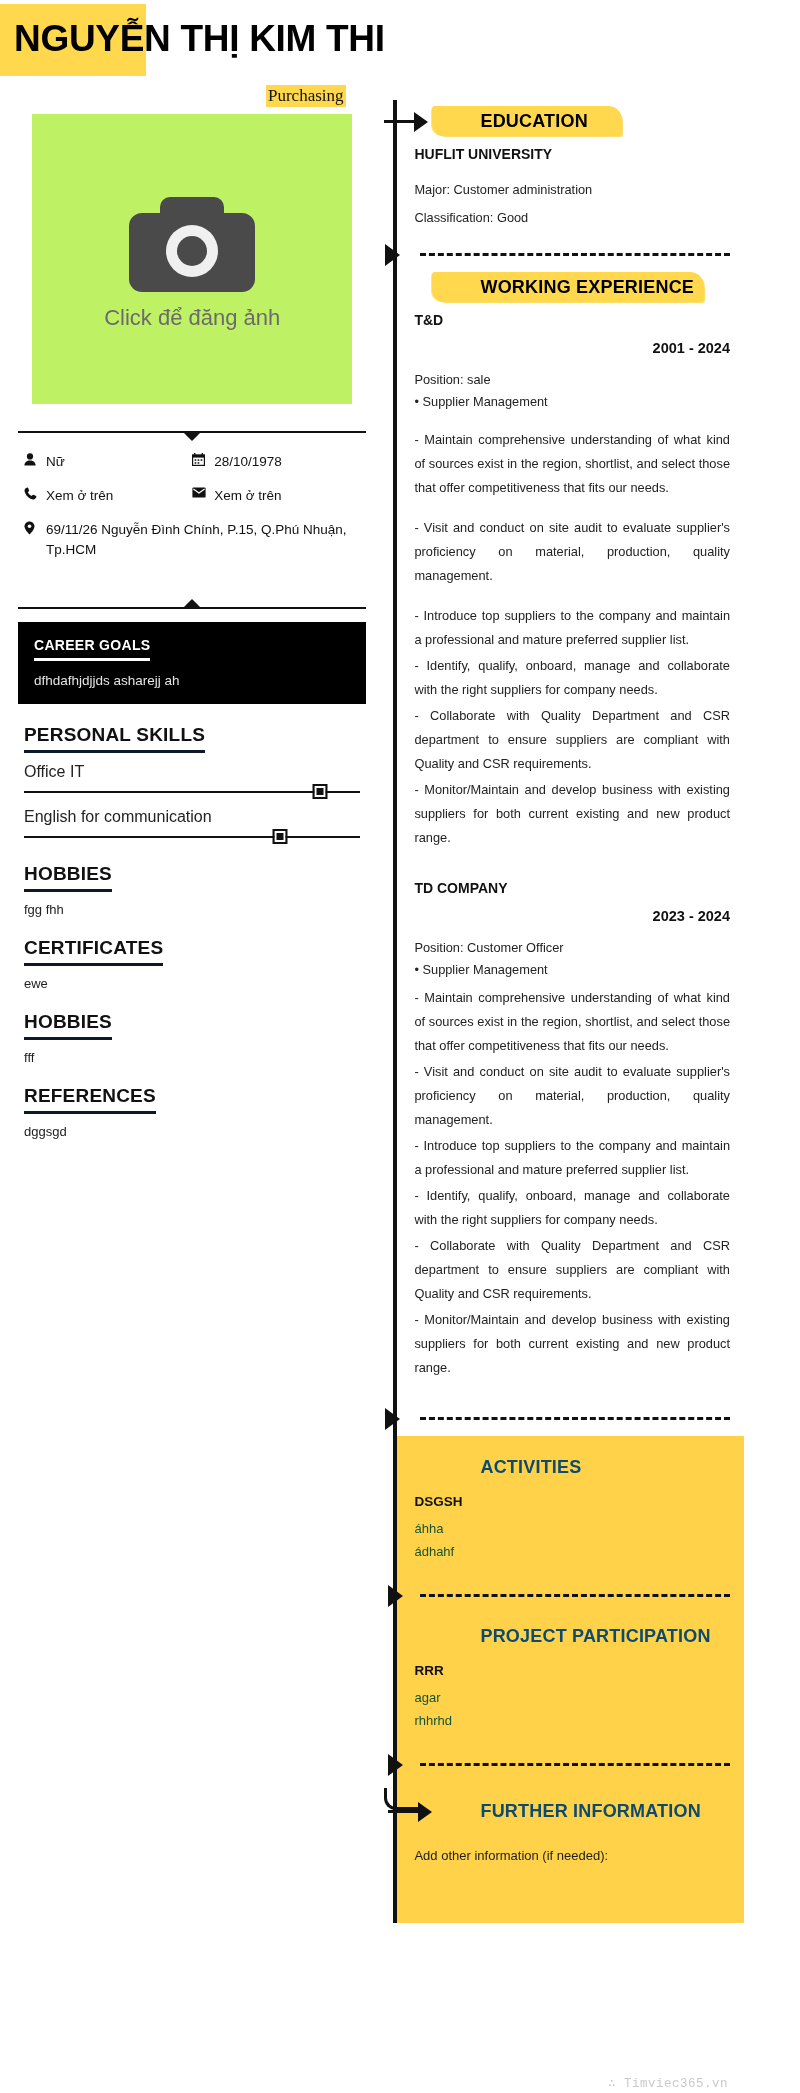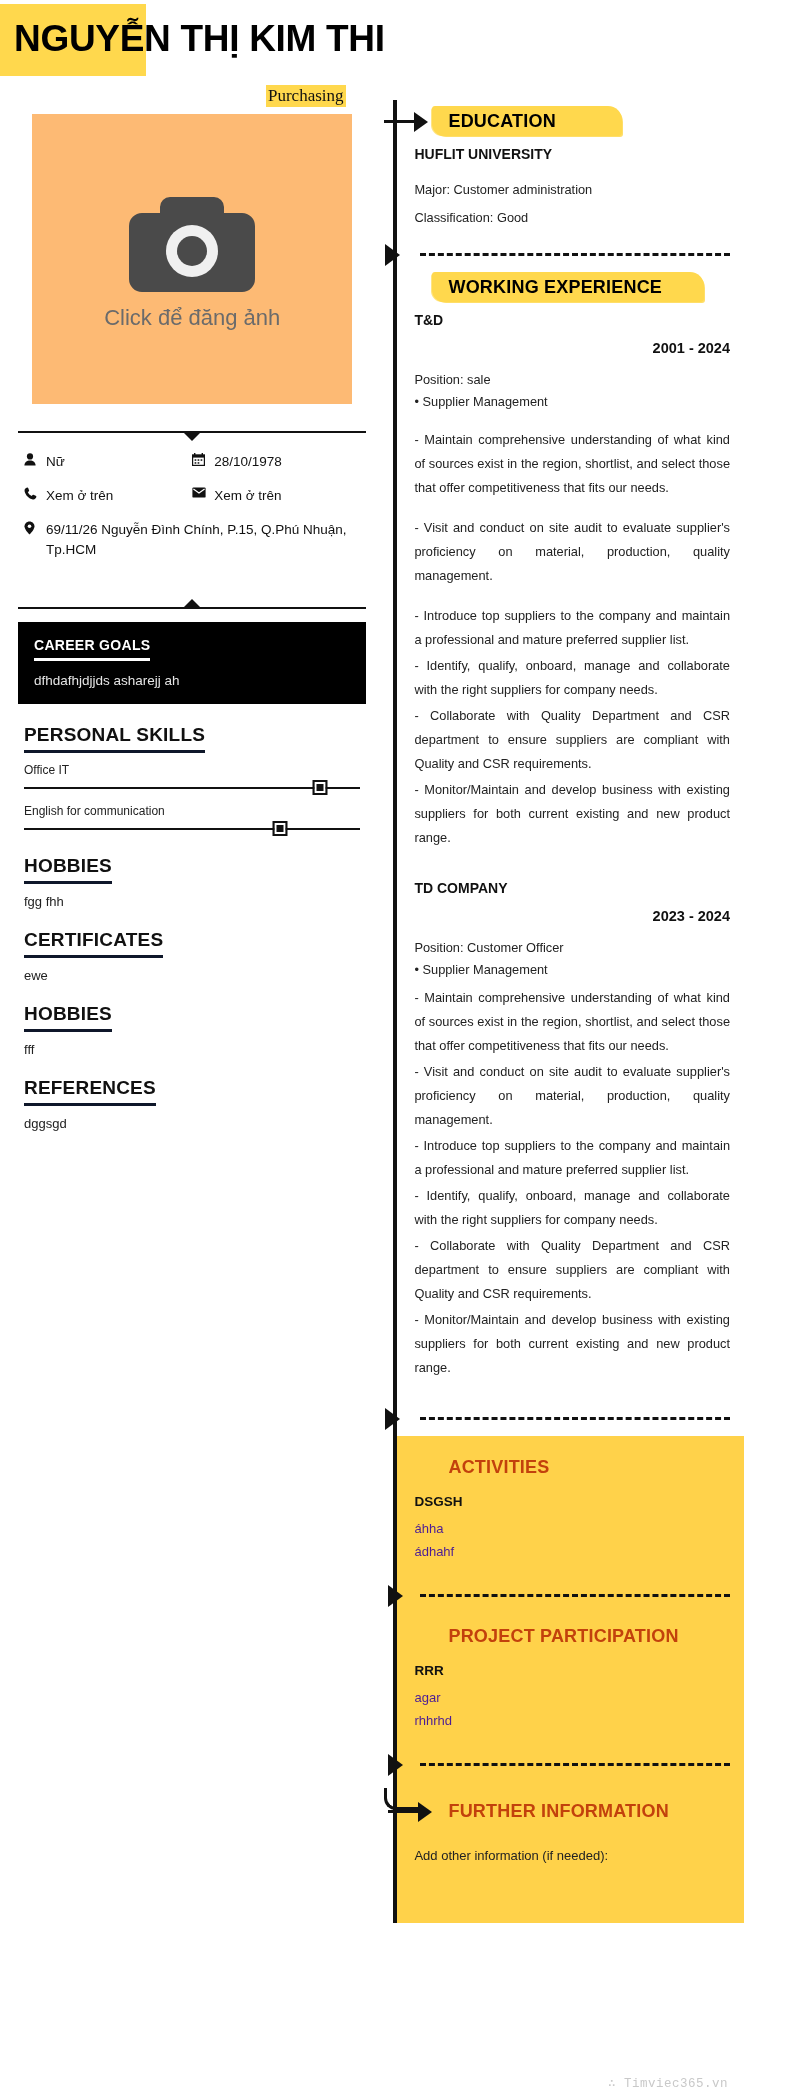--- a/index.html
+++ b/index.html
@@ -66,21 +66,21 @@
     width: 388px;
     position: relative;
     padding-top: 6px;
   }
 
   
   .photo-box {
     width: 320px;
     margin: 14px auto 0 auto;
     height: 290px;
-    background: #fdba74;
+    background: #bef264;
     display: flex;
     flex-direction: column;
     align-items: center;
     justify-content: center;
     cursor: pointer;
   }
   .cam-icon { margin-bottom: 6px; }
   .photo-label {
     font-size: 22px;
     color: #6b6b6b;
@@ -167,21 +167,21 @@
     padding-bottom: 4px;
     border-bottom: 3px solid #0f172a;
     letter-spacing: 0.2px;
   }
   .lsec-body {
     margin-top: 10px;
     font-size: 13px;
     color: #222;
   }
   .skill { margin-top: 10px; }
-  .skill-name { font-size: 12px; color: #222; margin-bottom: 5px; }
+  .skill-name { font-size: 16px; color: #222; margin-bottom: 5px; }
   .skill-track {
     position: relative;
     height: 12px;
   }
   .skill-track .rail {
     position: absolute;
     top: 5px; left: 0; right: 0;
     height: 2px; background: #111;
   }
   .skill-track .knob {
@@ -203,20 +203,21 @@
     width: 4px;
     background: #111;
   }
   .rbody { padding-left: 30px; padding-right: 14px; }
 
   .rsec { position: relative; }
   .rsec-head {
     position: relative;
     height: 34px;
     margin-bottom: 6px;
+    padding-left: 32px;
   }
   .brush {
     position: absolute;
     left: 18px;
     top: 0;
     height: 30px;
     background: #ffd84d;
     border-radius: 3px 14px 4px 12px;
     box-shadow: 2px 2px 0 -1px rgba(255,216,77,0.85), -2px 1px 0 -1px rgba(255,216,77,0.7);
   }
@@ -313,35 +314,35 @@
   
   .yellow-block {
     background: #ffd24a;
     margin-left: 11px;
     padding: 4px 0 60px 0;
   }
   .yellow-block .rbody { padding-left: 19px; }
   .yellow-block .ysec-title {
     font-size: 18px;
     font-weight: bold;
-    color: #c2410c;
+    color: #0c4a6e;
     margin-left: 34px;
     line-height: 30px;
     display: inline-block;
     letter-spacing: 0.2px;
   }
   .y-org {
     font-size: 13.5px;
     font-weight: bold;
     color: #111;
     margin-top: 8px;
   }
   .y-line {
     font-size: 13px;
-    color: #4c1d95;
+    color: #14532d;
     margin-top: 12px;
   }
   .y-note {
     font-size: 13px;
     color: #222;
     margin-top: 18px;
   }
   .yellow-block .dashsep .dash { border-top-color: #111; }
   .yellow-block .dashsep .marker { left: -26px; }
 

